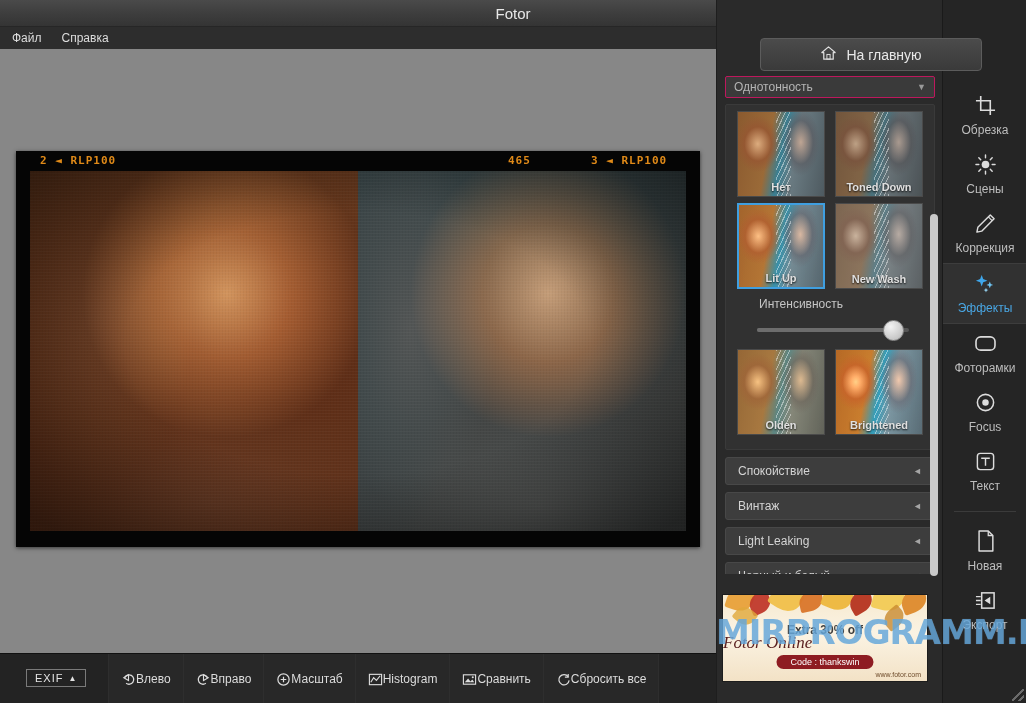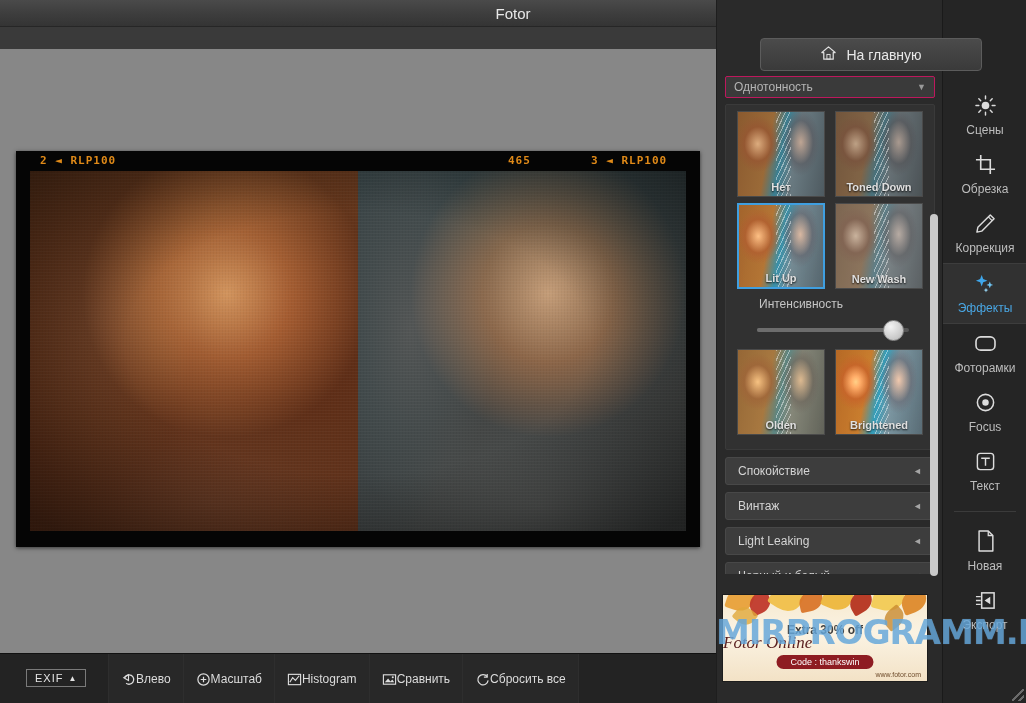--- a/index.html
+++ b/index.html
@@ -283,20 +283,24 @@
 
   <div class="titlebar">
     <div class="title-text">Fotor</div>
     <div class="winbtns">
       <div class="winbtn">–</div>
       <div class="winbtn">❐</div>
       <div class="winbtn close">✕</div>
     </div>
   </div>
 
+  <div class="menubar">
+    <div class="menuitem">Файл</div>
+    <div class="menuitem">Справка</div>
+  </div>
 
   <div class="canvas-area">
     <div class="photo-frame">
       <div class="frame-labels">
         <span class="lbl lbl-a">2 ◄ RLP100</span>
         <span class="lbl lbl-b">465</span>
         <span class="lbl lbl-c">3 ◄ RLP100</span>
       </div>
       <div class="photo">
         <div class="photo-half photo-left tone-warm"></div>
@@ -317,20 +321,29 @@
       <div class="toolbtn">
         <span class="rail-icon">
           <svg width="15" height="15" viewBox="0 0 16 16">
               <path d="M8 3 L3 6 L8 9 Z" fill="none" stroke="#ddd" stroke-width="1.2"></path>
               <path d="M4 6 a5 5 0 1 1 1.5 6" fill="none" stroke="#ddd" stroke-width="1.4"></path>
             </svg>
         </span>
         <span>Влево</span>
       </div>
 
+      <div class="toolbtn">
+        <span class="rail-icon">
+          <svg width="15" height="15" viewBox="0 0 16 16">
+              <path d="M8 3 L13 6 L8 9 Z" fill="none" stroke="#ddd" stroke-width="1.2"></path>
+              <path d="M12 6 a5 5 0 1 0 -1.5 6" fill="none" stroke="#ddd" stroke-width="1.4"></path>
+            </svg>
+        </span>
+        <span>Вправо</span>
+      </div>
 
       <div class="toolbtn">
         <span class="rail-icon">
           <svg width="15" height="15" viewBox="0 0 16 16">
               <circle cx="8" cy="8" r="6" fill="none" stroke="#ddd" stroke-width="1.3"></circle>
               <path d="M8 5v6M5 8h6" stroke="#ddd" stroke-width="1.3"></path>
             </svg>
         </span>
         <span>Масштаб</span>
       </div>
@@ -474,37 +487,37 @@
     <div class="ad-url">www.fotor.com</div>
   </div>
 
   <div class="watermark">MIRPROGRAMM.RU</div>
 
   <div class="rail">
 
     <div class="rail-item">
       <span class="rail-icon">
         <svg width="21" height="21" viewBox="0 0 22 22">
+            <path d="M6 1v15h15" fill="none" stroke="#dcdcdc" stroke-width="1.7"></path>
+            <path d="M1 6h15v15" fill="none" stroke="#dcdcdc" stroke-width="1.7"></path>
+          </svg>
+      </span>
+      <span>Обрезка</span>
+    </div>
+
+    <div class="rail-item">
+      <span class="rail-icon">
+        <svg width="21" height="21" viewBox="0 0 22 22">
             <circle cx="11" cy="11" r="4" fill="#dcdcdc"></circle>
             <g stroke="#dcdcdc" stroke-width="1.5" stroke-linecap="round">
               <path d="M11 1v3M11 18v3M1 11h3M18 11h3M4 4l2 2M16 16l2 2M18 4l-2 2M6 16l-2 2"></path>
             </g>
           </svg>
       </span>
       <span>Сцены</span>
-    </div>
-
-    <div class="rail-item">
-      <span class="rail-icon">
-        <svg width="21" height="21" viewBox="0 0 22 22">
-            <path d="M6 1v15h15" fill="none" stroke="#dcdcdc" stroke-width="1.7"></path>
-            <path d="M1 6h15v15" fill="none" stroke="#dcdcdc" stroke-width="1.7"></path>
-          </svg>
-      </span>
-      <span>Обрезка</span>
     </div>
 
     <div class="rail-item">
       <span class="rail-icon">
         <svg width="21" height="21" viewBox="0 0 22 22">
             <path d="M16 2 L20 6 L7 19 L2 20 L3 15 Z" fill="none" stroke="#dcdcdc" stroke-width="1.5" stroke-linejoin="round"></path>
             <path d="M14 4 L18 8" stroke="#dcdcdc" stroke-width="1.3"></path>
           </svg>
       </span>
       <span>Коррекция</span>

